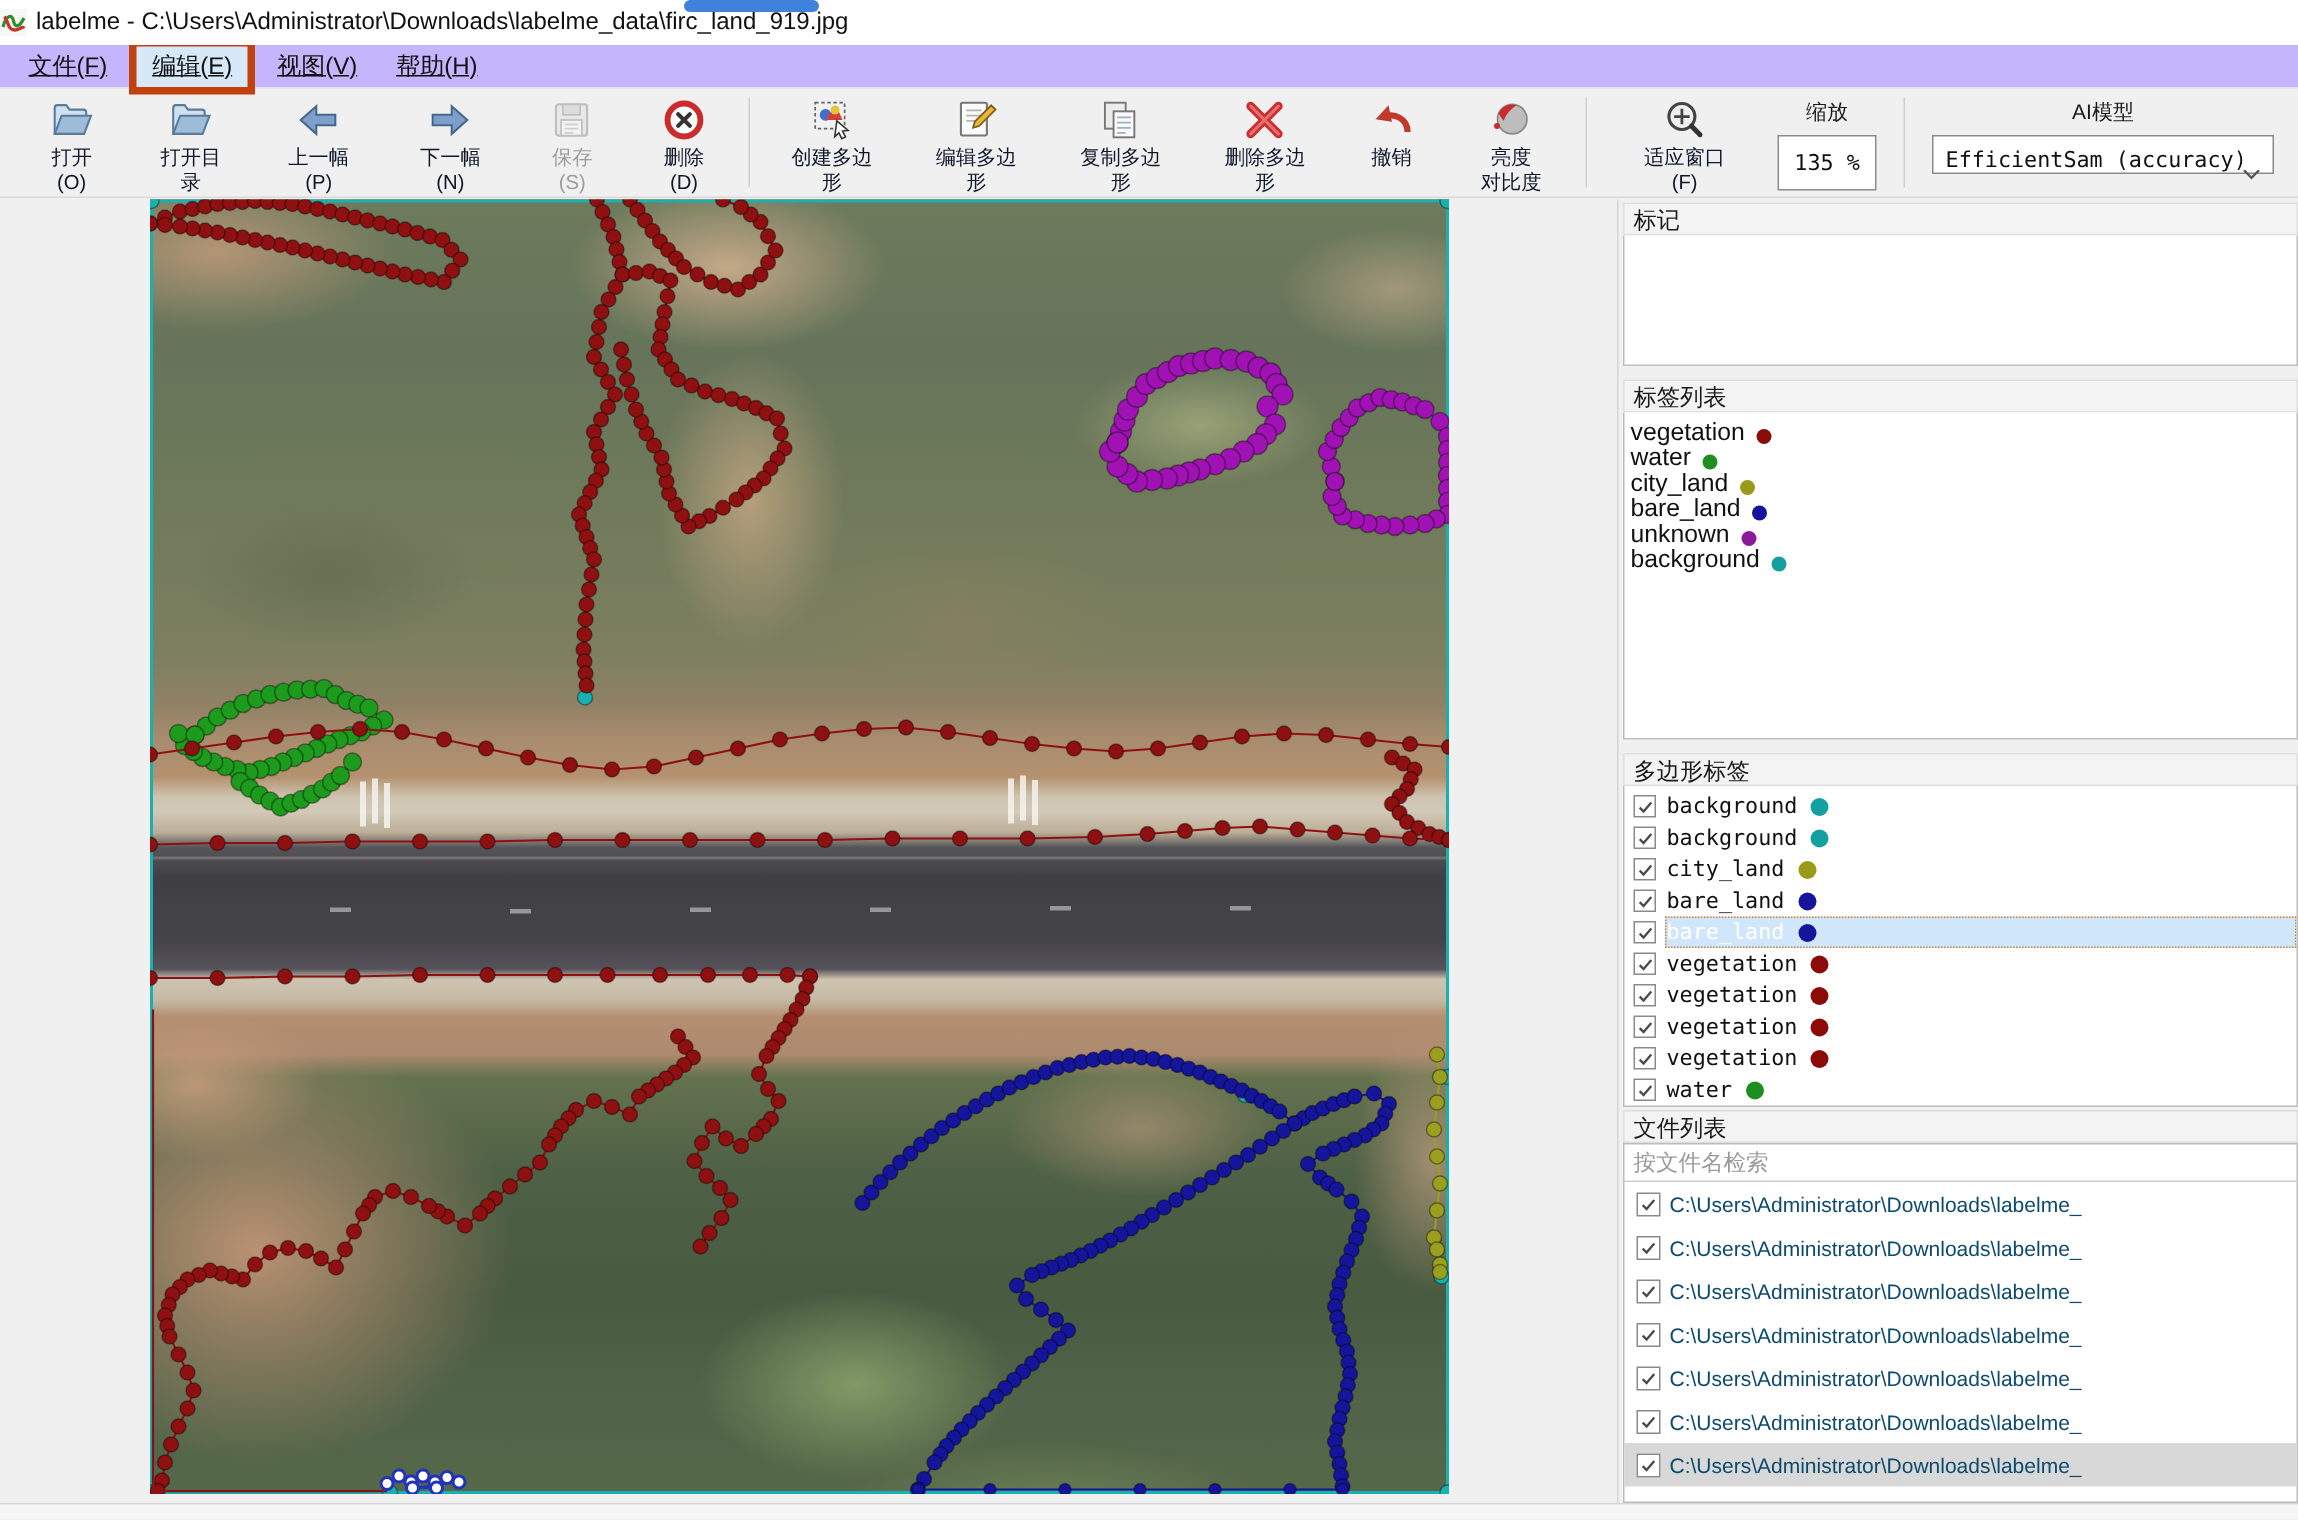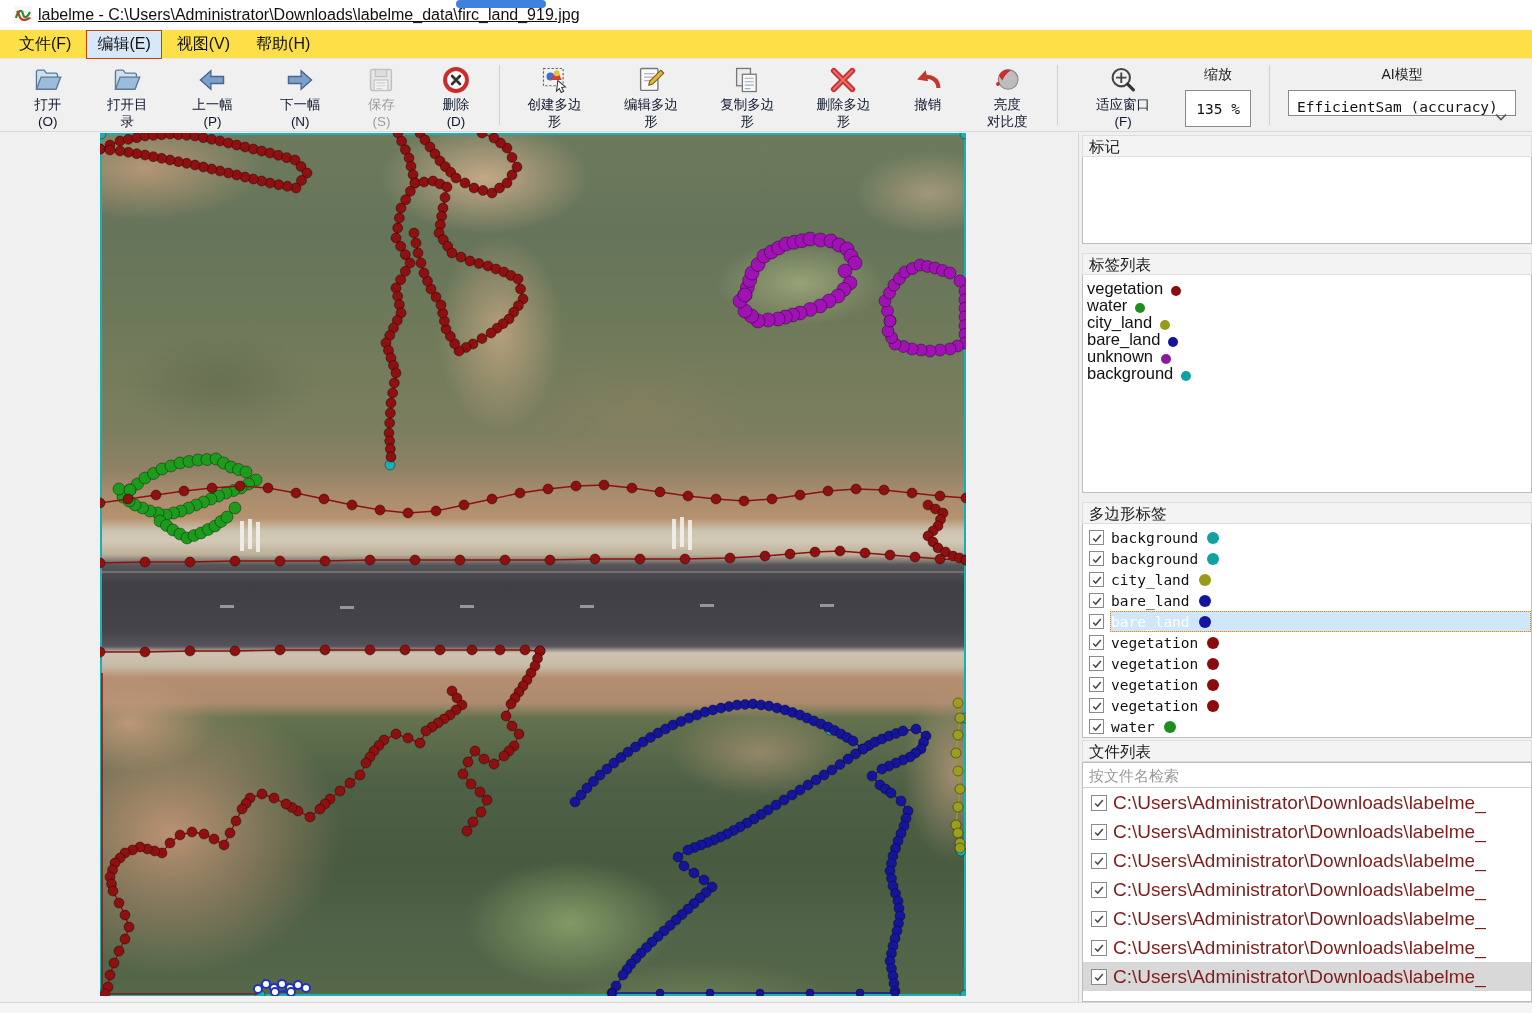--- a/index.html
+++ b/index.html
@@ -1,29 +1,29 @@
 <!DOCTYPE html>
 <html><head>
 <meta charset="utf-8">
 <style>
   * { margin:0; padding:0; box-sizing:border-box; }
   html,body { width:1532px; height:1013px; overflow:hidden; }
   body { font-family:"Liberation Sans", sans-serif; background:#f0f0f0; color:#111; }
   .app { position:relative; width:1532px; height:1013px; background:#f0f0f0; }
 
   
-  .titlebar { position:relative; height:30px; background:#ffffff; display:flex; align-items:center; padding-left:14px;text-decoration:underline; }
+  .titlebar { position:relative; height:30px; background:#ffffff; display:flex; align-items:center; padding-left:0; }
   .titlebar .logo { width:18px; height:18px; margin-right:6px; flex:0 0 auto; }
   .titlebar .title { font-size:16px; color:#111; white-space:nowrap; }
   .tab-fragment { position:absolute; left:456px; top:0; width:90px; height:8px; background:#3e82dd; border-radius:5px; }
 
   
-  .menubar { height:29px; background:#fde047; display:flex; align-items:center; padding-left:8px; border-bottom:1px solid #e4e4e4; }
+  .menubar { height:29px; background:#c4b5fd; display:flex; align-items:center; padding-left:8px; border-bottom:1px solid #e4e4e4;text-decoration:underline; }
   .menu-item { font-size:16px; padding:3px 10px; margin-right:4px; color:#111; cursor:default; border:1px solid transparent; }
-  .menu-item.active { background:#d7e8f8; border:1px solid #c2410c; }
+  .menu-item.active { background:#d7e8f8; border:5px solid #c2410c; }
 
   
   .toolbar { height:73px; background:#f0f0f0; border-bottom:1px solid #d9d9d9; display:flex; align-items:stretch; padding:2px 4px 2px 10px; }
   .tb-btn { display:flex; flex-direction:column; align-items:center; justify-content:flex-start; padding:4px 10px 2px 10px; margin:0 5px; min-width:62px; }
   .tb-btn .tb-icon { width:30px; height:30px; margin-bottom:2px; }
   .tb-btn .tb-icon svg { width:100%; height:100%; }
   .tb-btn .tb-label { font-size:13.5px; color:#0f172a; text-align:center; white-space:pre-line; line-height:1.25; }
   .tb-btn.disabled .tb-label { color:#9d9d9d; }
   .tb-btn.disabled .tb-icon { opacity:.55; filter:grayscale(1); }
   .tb-sep { width:1px; background:#cfcfcf; margin:4px 6px; }
@@ -78,21 +78,21 @@
   .poly-row.selected .row-body { background:#cfe6fb; border:1px dotted #d08030; }
   .poly-row.selected .poly-label { color:#ffffff; }
   .poly-label { font-family:"DejaVu Sans Mono", monospace; font-size:14.5px; }
   .poly-row .dot { width:12px; height:12px; border-radius:50%; margin-left:9px; }
 
   .search-input { width:100%; height:26px; border:1px solid #bdbdbd; border-bottom:1px solid #cfcfcf; background:#fff; font-size:15px; padding:0 6px; color:#222; outline:none; font-family:"Liberation Sans", sans-serif; }
   .search-input::placeholder { color:#9a9a9a; }
   .file-row { display:flex; align-items:center; height:29px; padding-left:4px; }
   .file-row.selected { background:#d8d8d8; }
   .file-row .cb { width:16px; height:16px; }
-  .file-path { font-size:19px; white-space:nowrap; overflow:hidden; color:#7f1d1d; }
+  .file-path { font-size:14px; white-space:nowrap; overflow:hidden; color:#0c4a6e; }
 
   
   .statusbar { position:absolute; left:0; top:1002px; width:1532px; height:11px; background:#f5f5f5; border-top:1px solid #d7d7d7; }
 </style>
 </head>
 <body>
 
 <div class="app">
 
   <div class="titlebar">

